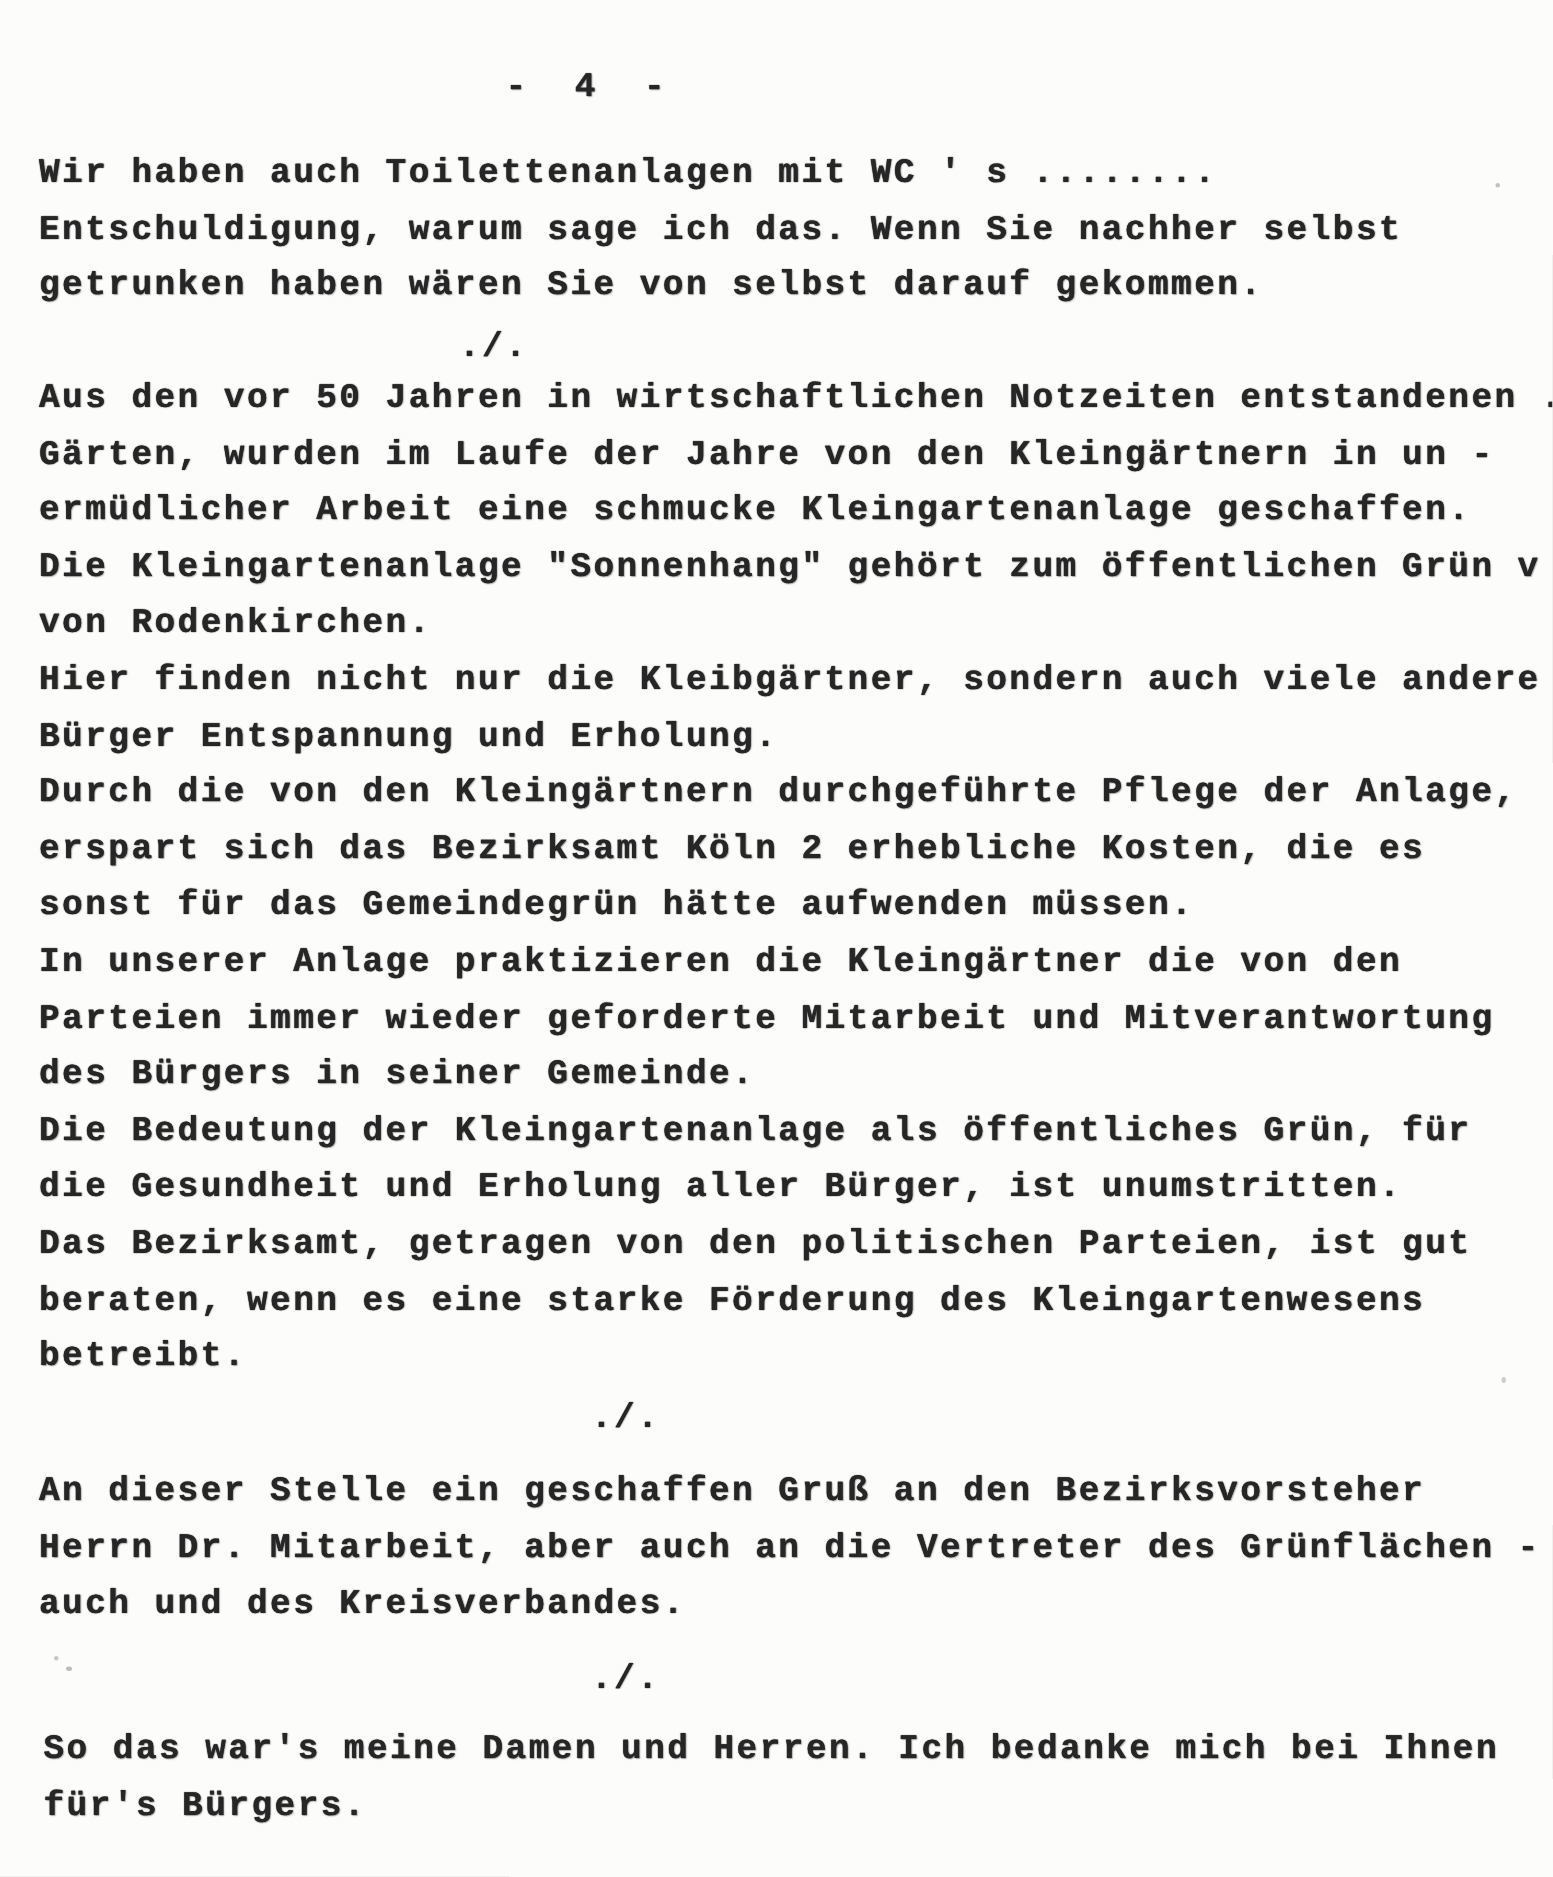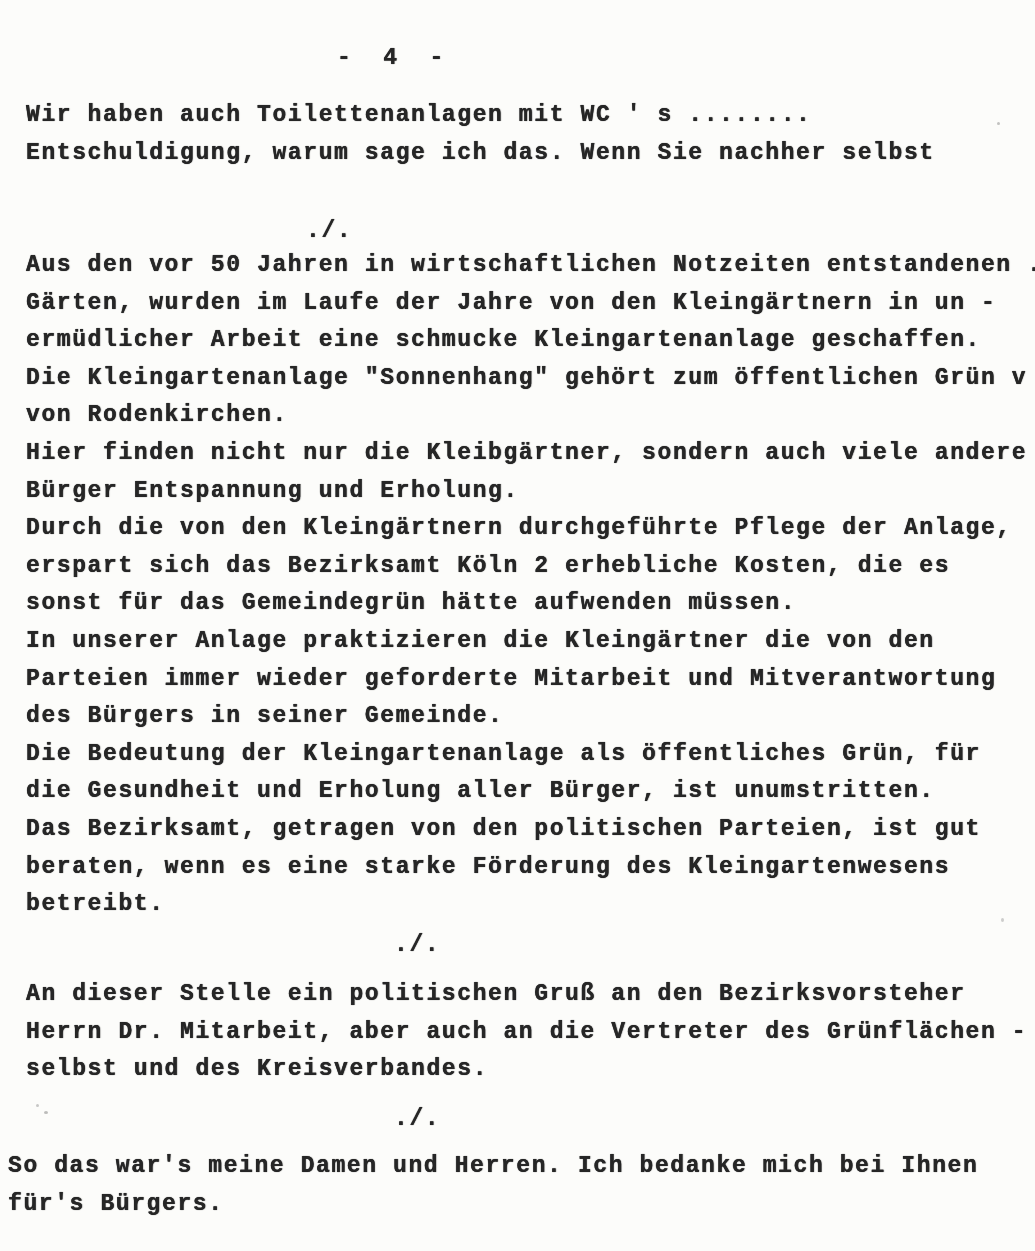--- a/index.html
+++ b/index.html
@@ -35,21 +35,21 @@
   .abs { position: absolute; }
   .block .line { display: block; }
 
   #page-header   { top: 40px;  left: 337px; }
   #para-1        { top: 97px;  left: 26px;  }
   #separator-1   { top: 213px; left: 306px; }
   #para-2        { top: 247px; left: 26px;  }
   #separator-2   { top: 927px; left: 394px; }
   #para-3        { top: 976px; left: 26px;  }
   #separator-3   { top: 1101px; left: 394px; }
-  #para-4        { top: 1148px; left: 8px; }
+  #para-4        { top: 1148px; left: 29px; }
 
   
   .speck {
     position: absolute;
     background: rgba(40,40,40,0.55);
     border-radius: 50%;
   }
   #speck-1 { top: 122px; left: 997px; width: 3px; height: 3px; opacity:.5; }
   #speck-2 { top: 1104px; left: 36px; width: 3px; height: 3px; opacity:.45; }
   #speck-3 { top: 1111px; left: 44px; width: 4px; height: 3px; opacity:.55; }
@@ -58,20 +58,21 @@
 </head>
 <body>
 
 <div class="page">
 
   <div id="page-header" class="abs ink">-  4  -</div>
 
   <div id="para-1" class="abs block">
     <span class="line ink">Wir haben auch Toilettenanlagen mit WC ' s ........</span>
     <span class="line ink">Entschuldigung, warum sage ich das. Wenn Sie nachher selbst</span>
+    <span class="line ink">getrunken haben wären Sie von selbst darauf gekommen.</span>
   </div>
 
   <div id="separator-1" class="abs ink">./.</div>
 
   <div id="para-2" class="abs block">
     <span class="line ink">Aus den vor 50 Jahren in wirtschaftlichen Notzeiten entstandenen .</span>
     <span class="line ink">Gärten, wurden im Laufe der Jahre von den Kleingärtnern in un -</span>
     <span class="line ink">ermüdlicher Arbeit eine schmucke Kleingartenanlage geschaffen.</span>
     <span class="line ink">Die Kleingartenanlage "Sonnenhang" gehört zum öffentlichen Grün v</span>
     <span class="line ink">von Rodenkirchen.</span>
@@ -86,23 +87,23 @@
     <span class="line ink">Die Bedeutung der Kleingartenanlage als öffentliches Grün, für</span>
     <span class="line ink">die Gesundheit und Erholung aller Bürger, ist unumstritten.</span>
     <span class="line ink">Das Bezirksamt, getragen von den politischen Parteien, ist gut</span>
     <span class="line ink">beraten, wenn es eine starke Förderung des Kleingartenwesens</span>
     <span class="line ink">betreibt.</span>
   </div>
 
   <div id="separator-2" class="abs ink">./.</div>
 
   <div id="para-3" class="abs block">
-    <span class="line ink">An dieser Stelle ein politischen Gruß an den Bezirksvorsteher</span>
+    <span class="line ink">An dieser Stelle ein geschaffen Gruß an den Bezirksvorsteher</span>
     <span class="line ink">Herrn Dr. Mitarbeit, aber auch an die Vertreter des Grünflächen -</span>
-    <span class="line ink">selbst und des Kreisverbandes.</span>
+    <span class="line ink">auch und des Kreisverbandes.</span>
   </div>
 
   <div id="separator-3" class="abs ink">./.</div>
 
   <div id="para-4" class="abs block">
     <span class="line ink">So das war's meine Damen und Herren. Ich bedanke mich bei Ihnen</span>
     <span class="line ink">für's Bürgers.</span>
   </div>
 
   <div id="speck-1" class="speck"></div>

